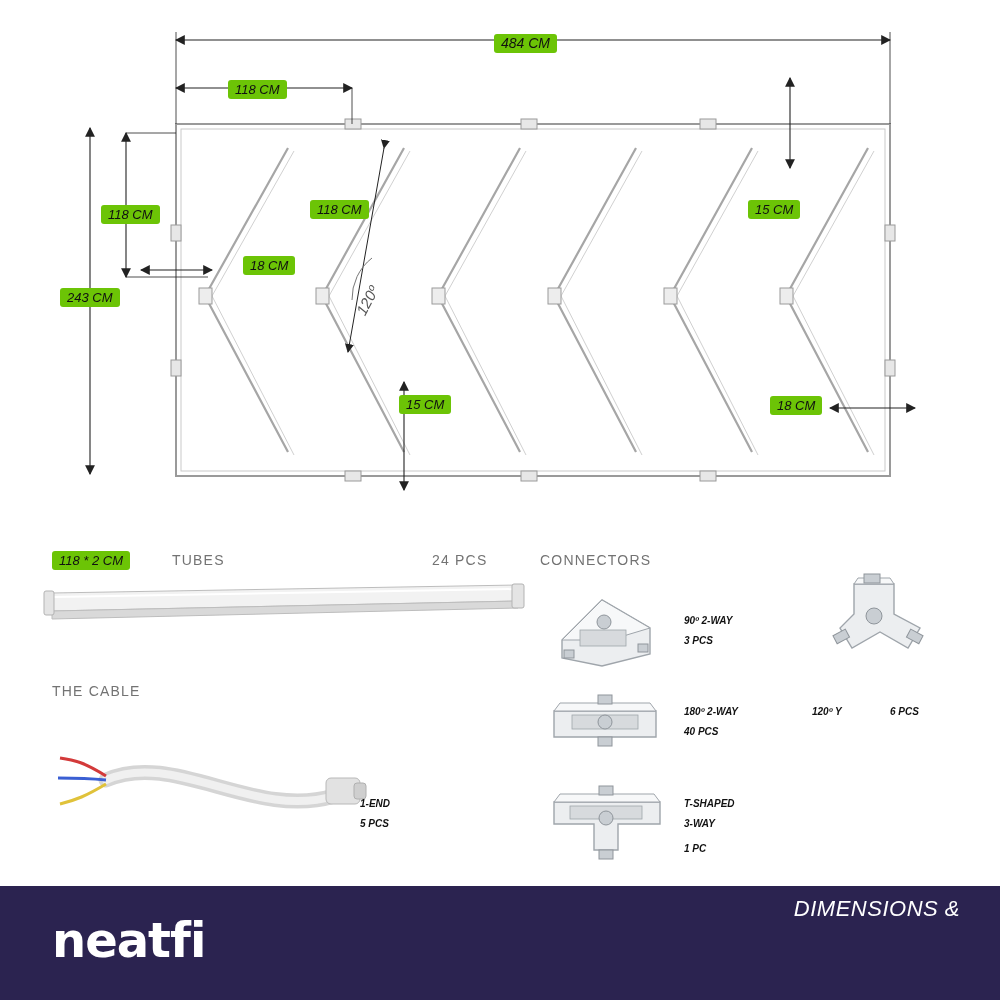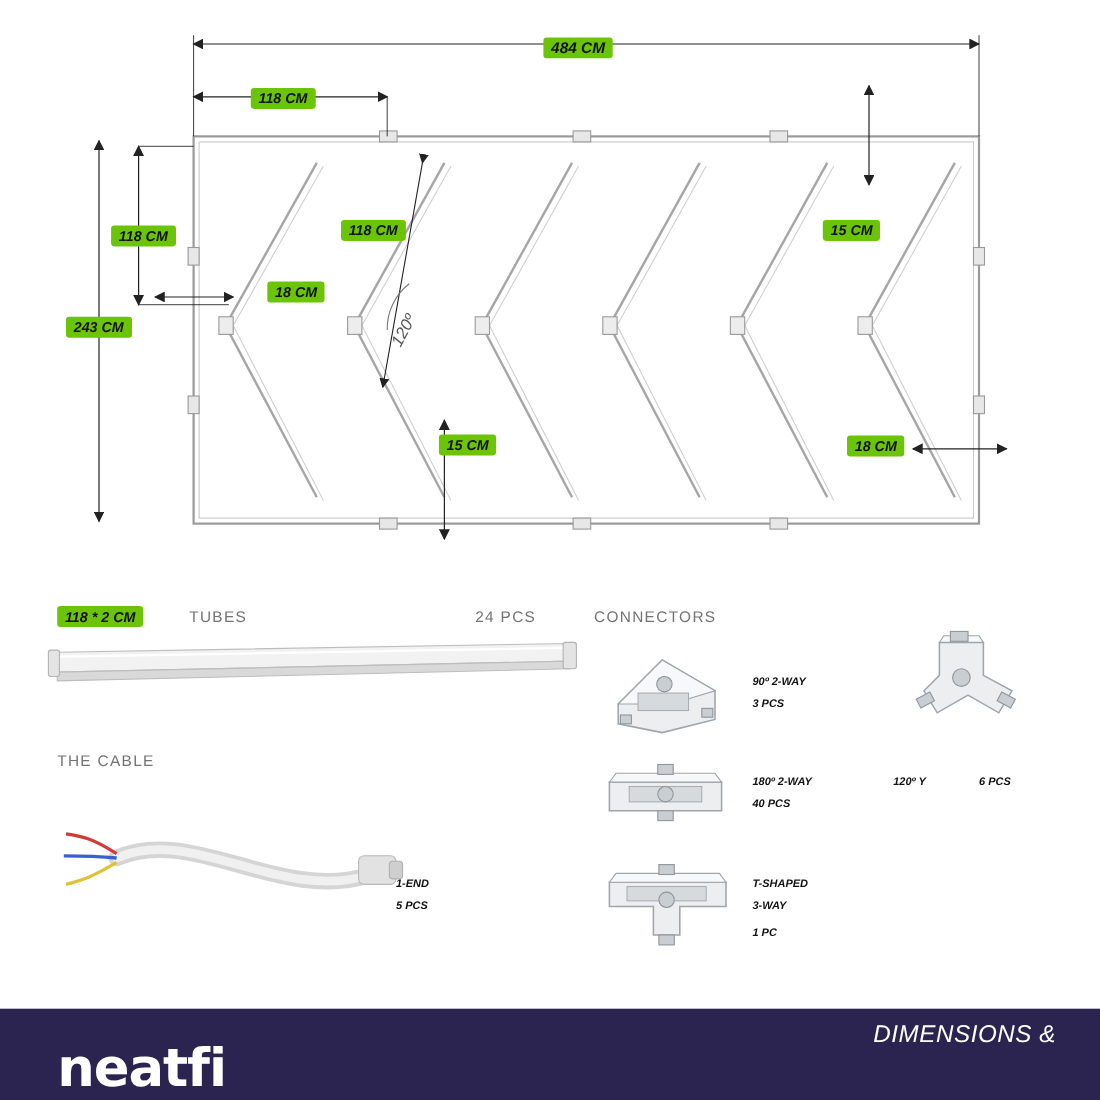--- a/index.html
+++ b/index.html
@@ -11,21 +11,21 @@
     overflow:hidden;
   }
   .page{position:absolute;inset:0;}
 
   
   .abs{position:absolute;}
   .badge{
     background:#6cc406;
     color:#111;
     font-style:italic;
-    font-weight:bold;
+    font-weight:normal;
     font-size:13px;
     padding:2px 7px;
     border-radius:3px;
     white-space:nowrap;
     line-height:15px;
   }
   .badge.big{font-size:14px;}
   .lbl-italic{
     font-weight:bold;
     font-style:italic;
@@ -40,21 +40,21 @@
     color:#555;
     transform:rotate(-62deg);
     white-space:nowrap;
   }
 
   
   #diagram{position:absolute;left:0;top:0;width:1000px;height:520px;}
 
   
   .footer{
-    position:absolute;left:0;bottom:0;width:1000px;height:83px;
+    position:absolute;left:0;bottom:0;width:1000px;height:114px;
     background:#2b2350;
     color:#ffffff;
   }
   .brand{
     position:absolute;left:52px;top:26px;
     font-size:48px;font-weight:bold;letter-spacing:-1px;
     color:#ffffff;
     font-family:"DejaVu Sans", sans-serif;
   }
   .footer-title{

